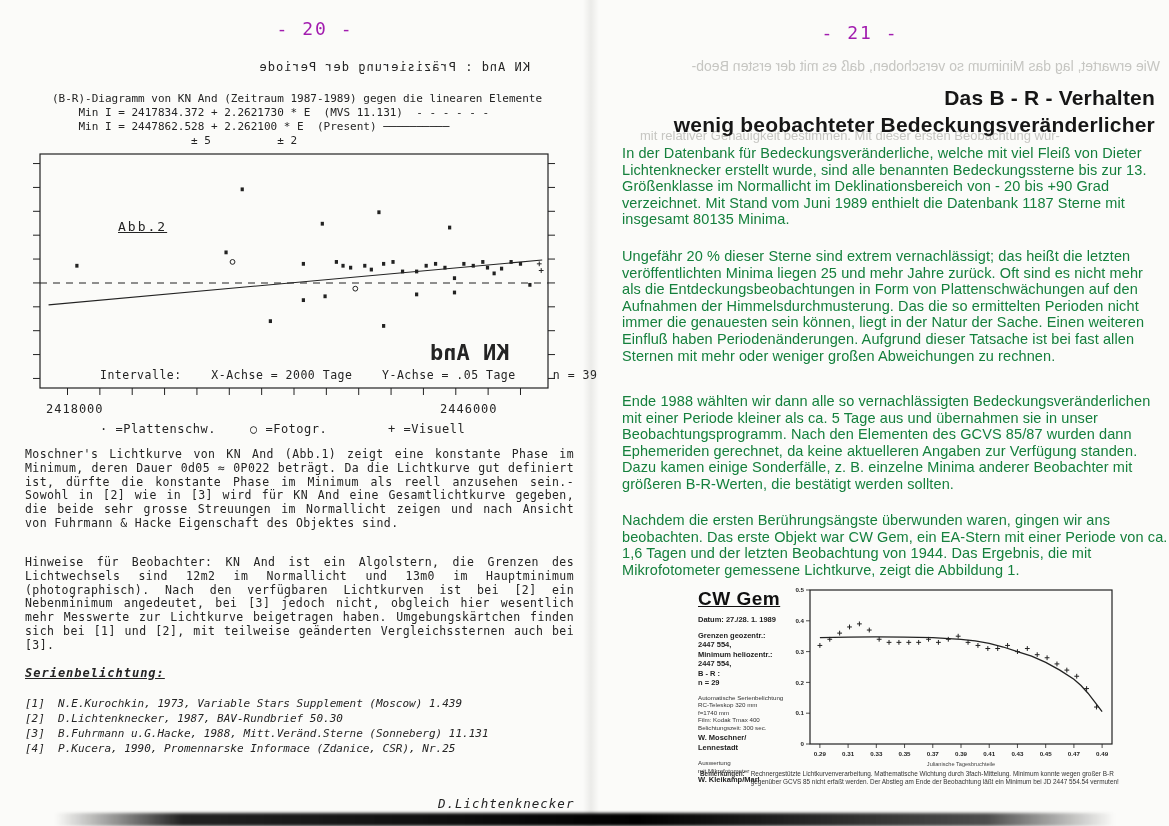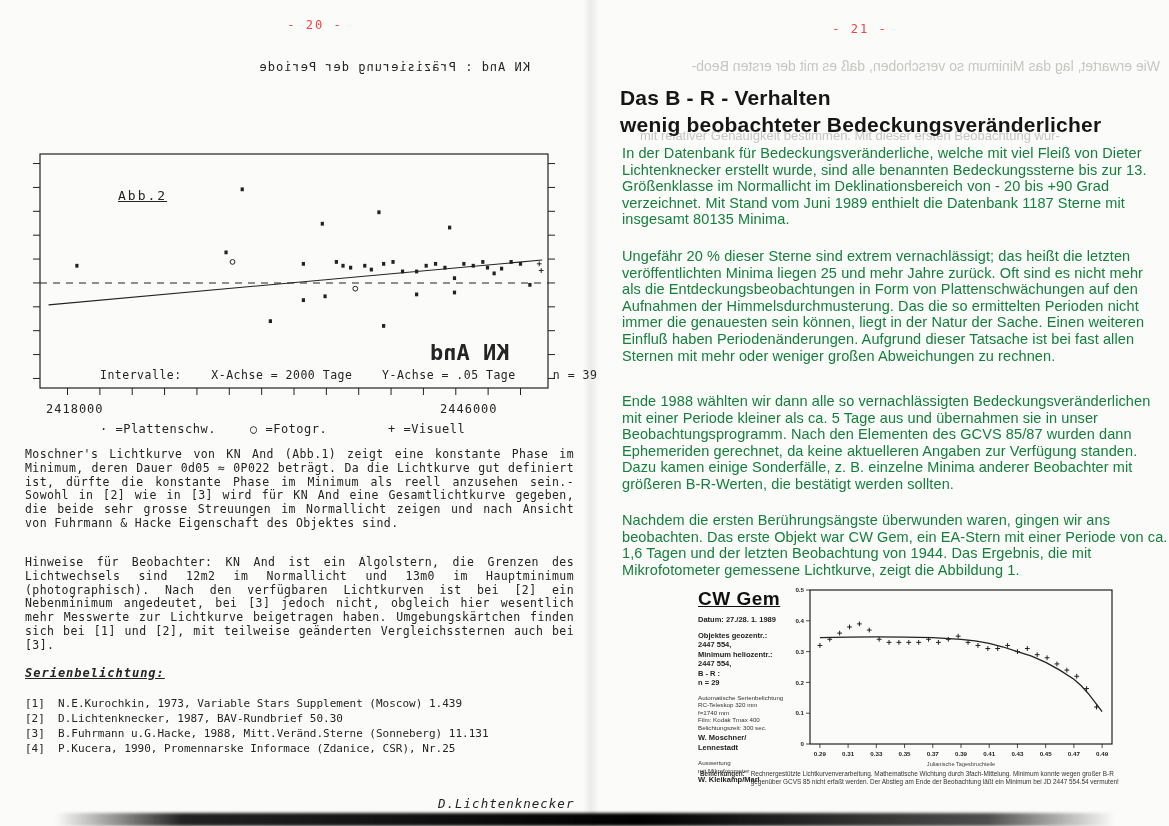--- a/index.html
+++ b/index.html
@@ -4,52 +4,56 @@
 <style>
   html,body{margin:0;padding:0;background:#e9e9e7;}
   #scan{position:relative;width:1169px;height:826px;background:#fbfbf9;overflow:hidden;
         font-family:"Liberation Sans",sans-serif;color:#1c1c1c;}
   
   .abs{position:absolute;}
   .ghost{color:#c6c6c2;filter:blur(0.4px);}
   .mirrored{transform:scaleX(-1);}
   
   .mono{font-family:"DejaVu Sans Mono","Liberation Mono",monospace;color:#242424;}
-  .pagenum{font-family:"DejaVu Sans Mono",monospace;font-size:12px;letter-spacing:2px;color:#ef4444;}
+  .pagenum{font-family:"DejaVu Sans Mono",monospace;font-size:18px;letter-spacing:2px;color:#a21caf;}
   .fig-header{font-size:11px;line-height:14px;white-space:pre;}
   .tw-par{font-size:11.5px;line-height:13.8px;text-align:justify;letter-spacing:0.4px;}
   .lit-head{font-size:12px;font-style:italic;font-weight:bold;text-decoration:underline;letter-spacing:1px;}
-  .ref{font-size:11px;line-height:15px;white-space:pre;text-align:right;}
+  .ref{font-size:11px;font-style:italic;line-height:15px;white-space:pre;text-align:right;}
   .sig{font-size:12.5px;letter-spacing:1px;}
-  .abb-label{font-size:13px;text-decoration:underline;letter-spacing:2px;}
+  .abb-label{font-size:13px;text-decoration:underline;letter-spacing:2px;margin-top:31px;}
   .intervalle{font-size:11.5px;letter-spacing:0.5px;white-space:pre;}
   .axis-num{font-size:12px;letter-spacing:1px;}
   .legend-item{font-size:12px;letter-spacing:0.5px;}
   
-  .title{font-size:21px;font-weight:bold;text-align:left;line-height:27px;color:#161616;letter-spacing:0.2px;}
+  .title{font-size:21px;font-weight:bold;text-align:right;line-height:27px;color:#161616;letter-spacing:0.2px;}
   .body-par{font-size:14.5px;line-height:16.6px;color:#15803d;letter-spacing:0.1px;}
   .cw-title{font-size:19px;font-weight:bold;text-decoration:underline;letter-spacing:0.5px;color:#111;}
   .cw-bold{font-size:7.5px;font-weight:bold;line-height:9.5px;color:#222;}
   .cw-tiny{font-size:6.2px;line-height:7.6px;color:#333;}
   .bem{font-size:6.4px;line-height:8px;color:#333;}
   .bem-label{font-weight:bold;margin-right:6px;}
   
   .scan-bottom{background:linear-gradient(to right,rgba(0,0,0,0) 0%,rgba(10,10,10,.9) 12%,#000 55%,rgba(20,20,20,.75) 88%,rgba(0,0,0,0) 100%);filter:blur(1.6px);}
   .fold{background:linear-gradient(to right,rgba(0,0,0,0),rgba(120,120,115,.12),rgba(0,0,0,0));}
   svg text{font-family:"Liberation Sans",sans-serif;}
 </style>
 </head>
 <body>
 
 <div id="scan">
 
   <div class="abs pagenum" style="left:255px;top:18px;width:120px;text-align:center;">-  20  -</div>
 
   <div class="abs mono ghost mirrored" style="left:60px;top:60px;width:470px;font-size:12px;letter-spacing:1px;">KN And : Präzisierung der Periode</div>
 
+  <div class="abs mono fig-header" style="left:52px;top:92px;">(B-R)-Diagramm von KN And (Zeitraum 1987-1989) gegen die linearen Elemente
+    Min I = 2417834.372 + 2.2621730 * E  (MVS 11.131)  - - - - - -
+    Min I = 2447862.528 + 2.262100 * E  (Present) ──────────
+                     ± 5          ± 2</div>
 
   <svg class="abs" style="left:32px;top:152px;" width="524" height="246">
       <rect x="8" y="2" width="508" height="234" fill="none" stroke="#222" stroke-width="1.2"></rect>
       <line x1="35.5031847133758" y1="236" x2="35.5031847133758" y2="243" stroke="#222" stroke-width="1"></line>
       <line x1="67.85987261146497" y1="236" x2="67.85987261146497" y2="243" stroke="#222" stroke-width="1"></line>
       <line x1="100.21656050955413" y1="236" x2="100.21656050955413" y2="243" stroke="#222" stroke-width="1"></line>
       <line x1="132.57324840764332" y1="236" x2="132.57324840764332" y2="243" stroke="#222" stroke-width="1"></line>
       <line x1="164.92993630573247" y1="236" x2="164.92993630573247" y2="243" stroke="#222" stroke-width="1"></line>
       <line x1="197.28662420382165" y1="236" x2="197.28662420382165" y2="243" stroke="#222" stroke-width="1"></line>
       <line x1="229.64331210191082" y1="236" x2="229.64331210191082" y2="243" stroke="#222" stroke-width="1"></line>
@@ -167,21 +171,21 @@
 
   <div class="abs body-par" style="left:622px;top:248px;width:542px;">Ungefähr 20 % dieser Sterne sind extrem vernachlässigt; das heißt die letzten veröffentlichten Minima liegen 25 und mehr Jahre zurück. Oft sind es nicht mehr als die Entdeckungsbeobachtungen in Form von Plattenschwächungen auf den Aufnahmen der Himmelsdurchmusterung. Das die so ermittelten Perioden nicht immer die genauesten sein können, liegt in der Natur der Sache. Einen weiteren Einfluß haben Periodenänderungen. Aufgrund dieser Tatsache ist bei fast allen Sternen mit mehr oder weniger großen Abweichungen zu rechnen.</div>
 
   <div class="abs body-par" style="left:622px;top:393px;width:542px;">Ende 1988 wählten wir dann alle so vernachlässigten Bedeckungsveränderlichen mit einer Periode kleiner als ca. 5 Tage aus und übernahmen sie in unser Beobachtungsprogramm. Nach den Elementen des GCVS 85/87 wurden dann Ephemeriden gerechnet, da keine aktuelleren Angaben zur Verfügung standen. Dazu kamen einige Sonderfälle, z. B. einzelne Minima anderer Beobachter mit größeren B-R-Werten, die bestätigt werden sollten.</div>
 
   <div class="abs body-par" style="left:622px;top:512px;width:548px;">Nachdem die ersten Berührungsängste überwunden waren, gingen wir ans beobachten. Das erste Objekt war CW Gem, ein EA-Stern mit einer Periode von ca. 1,6 Tagen und der letzten Beobachtung von 1944. Das Ergebnis, die mit Mikrofotometer gemessene Lichtkurve, zeigt die Abbildung 1.</div>
 
   <div class="abs" style="left:698px;top:588px;width:96px;">
     <div class="cw-title">CW Gem</div>
     <div class="cw-bold" style="margin-top:5px;">Datum: 27./28. 1. 1989</div>
-    <div class="cw-bold" style="margin-top:6px;">Objektes geozentr.:</div>
+    <div class="cw-bold" style="margin-top:6px;">Grenzen geozentr.:</div>
     <div class="cw-bold">2447 554,</div>
     <div class="cw-bold">Minimum heliozentr.:</div>
     <div class="cw-bold">2447 554,</div>
     <div class="cw-bold">B - R :</div>
     <div class="cw-bold">n = 29</div>
     <div style="height:6px;"></div>
     <div class="cw-tiny">Automatische Serienbelichtung</div>
     <div class="cw-tiny">RC-Teleskop   320 mm</div>
     <div class="cw-tiny">f=1740 mm</div>
     <div class="cw-tiny">Film: Kodak Tmax 400</div>

